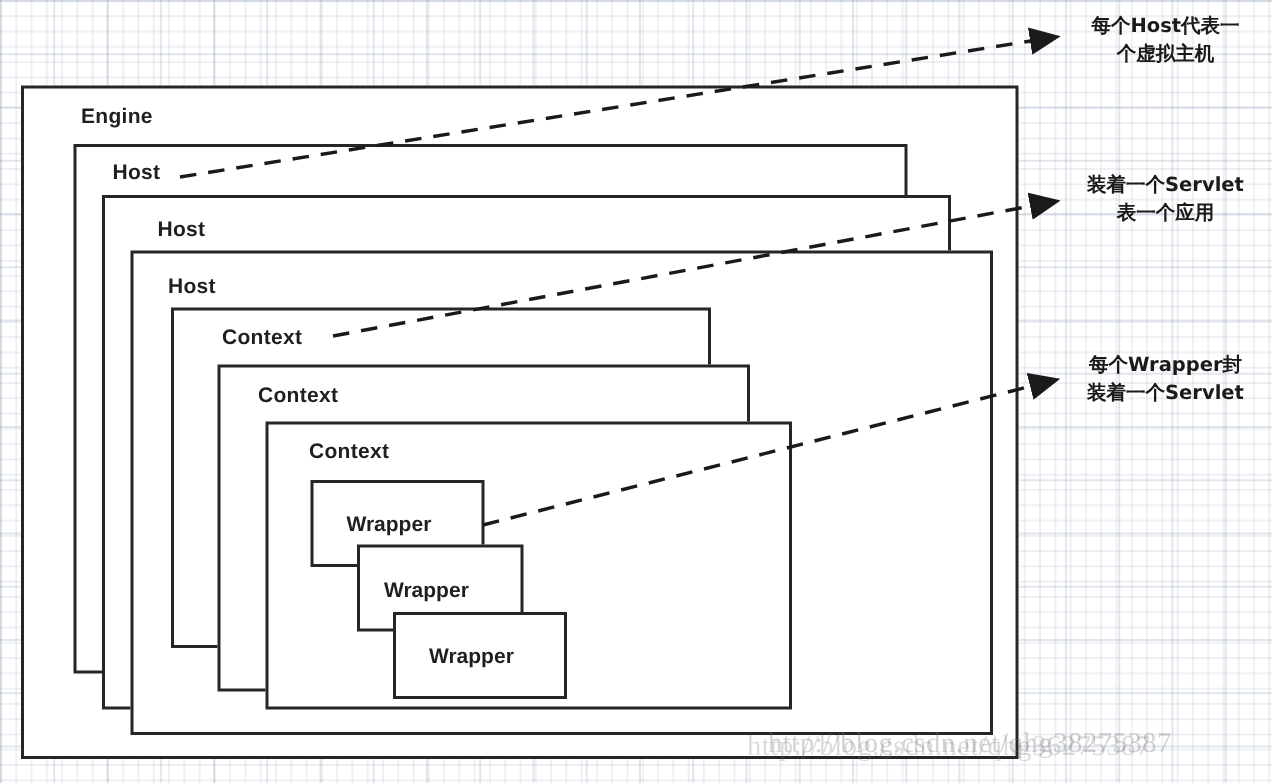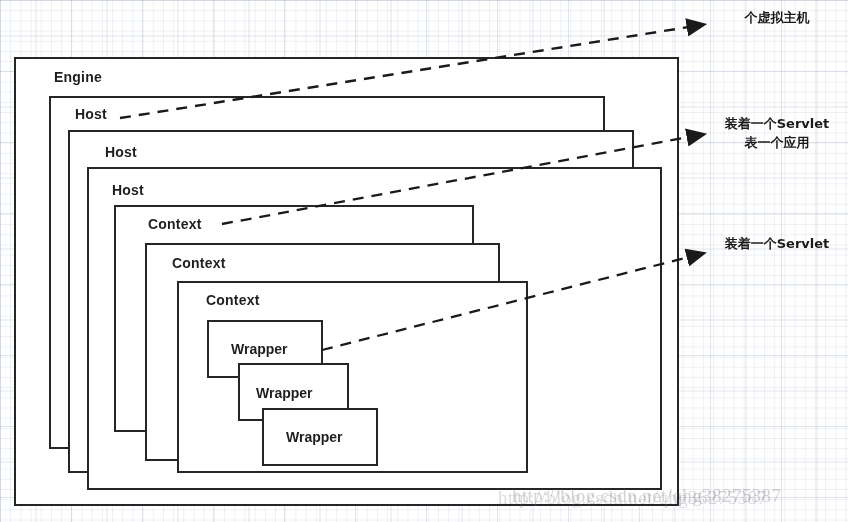--- a/index.html
+++ b/index.html
@@ -120,28 +120,30 @@
     </defs>
 
     <line x1="120" y1="118" x2="689" y2="27" stroke="#1a1a1a" stroke-width="2.3" stroke-dasharray="11,8" marker-end="url(#arrowhead)"></line>
 
     <line x1="222" y1="224" x2="689" y2="137" stroke="#1a1a1a" stroke-width="2.3" stroke-dasharray="11,8" marker-end="url(#arrowhead)"></line>
 
     <line x1="322" y1="350" x2="689" y2="257" stroke="#1a1a1a" stroke-width="2.3" stroke-dasharray="11,8" marker-end="url(#arrowhead)"></line>
   </svg>
 
   <div class="annot" style="left:711px; top:8px;">
+    <div>每个Host代表一</div>
     <div>个虚拟主机</div>
   </div>
 
   <div class="annot" style="left:711px; top:114px;">
     <div>装着一个Servlet</div>
     <div>表一个应用</div>
   </div>
 
   <div class="annot" style="left:711px; top:234px;">
+    <div>每个Wrapper封</div>
     <div>装着一个Servlet</div>
   </div>
 
   <div class="watermark" style="left:512px; top:485px;">http://blog.csdn.net/qhg38275387</div>
   <div class="watermark w2" style="left:498px; top:487px;">http://blog.csdn.net/qhg36275387</div>
 
 </div>
 
 </body></html>

